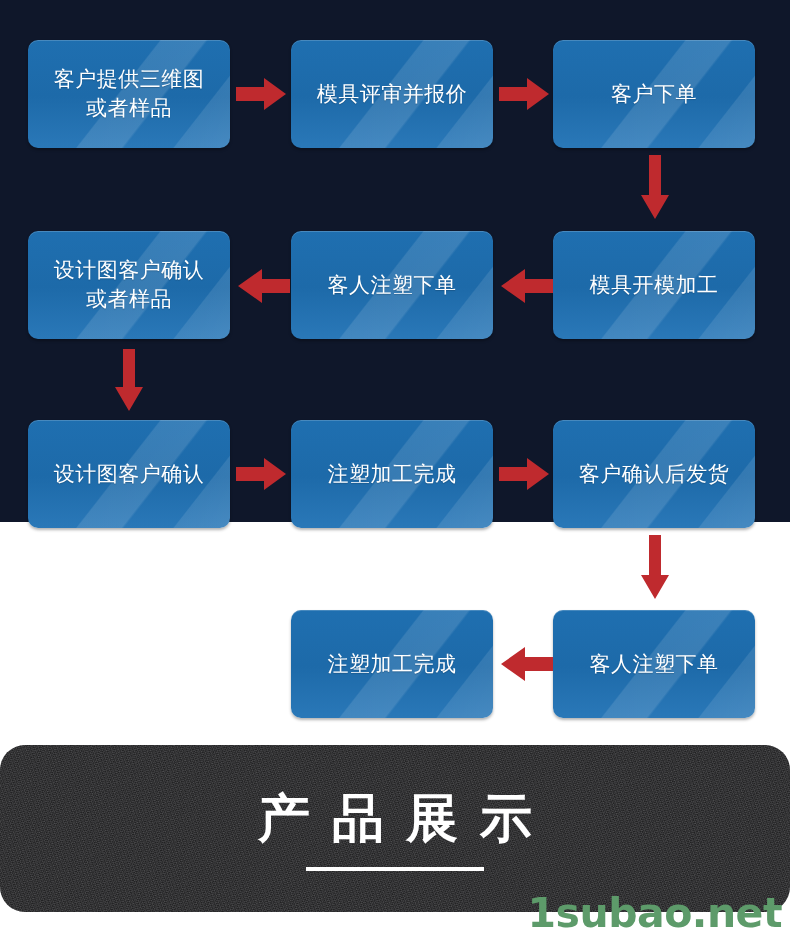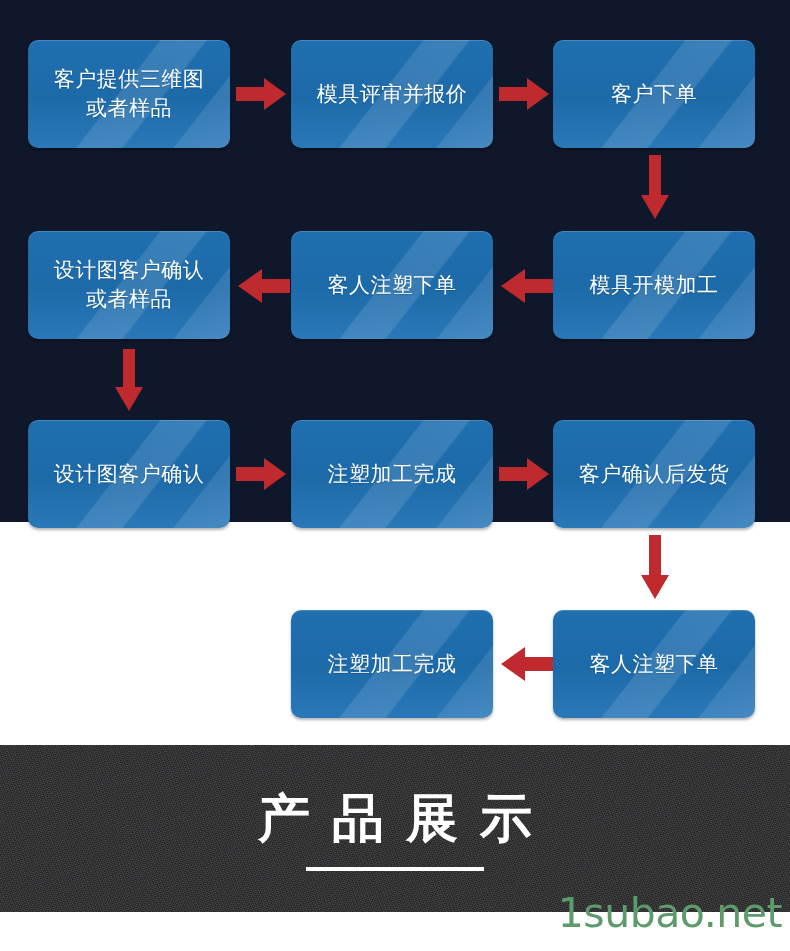--- a/index.html
+++ b/index.html
@@ -81,20 +81,21 @@
 
   
   #banner {
     position: absolute;
     left: 0;
     top: 745px;
     width: 790px;
     height: 167px;
     background-color: #333335;
     overflow: hidden;
+    border-radius: 25px;
   }
   
   #banner::before {
     content: "";
     position: absolute;
     inset: -10px;
     background-image:
       repeating-linear-gradient(19deg, rgba(255,255,255,0.055) 0 1px, rgba(0,0,0,0) 1px 2px),
       repeating-linear-gradient(71deg, rgba(255,255,255,0.045) 0 1px, rgba(0,0,0,0) 1px 3px),
       repeating-linear-gradient(113deg, rgba(0,0,0,0.22) 0 1px, rgba(0,0,0,0) 1px 2px),
@@ -130,21 +131,21 @@
     margin-top: 22px;
   }
 
   
   #watermark {
     position: absolute;
     right: 8px;
     top: 893px;
     color: #5d9b6a;
     font-size: 41px;
-    font-weight: 400;
+    font-weight: 700;
     letter-spacing: -0.5px;
     line-height: 1;
     z-index: 5;
     font-family: "DejaVu Sans", sans-serif;
   }
 </style>
 </head>
 <body>
 
 <div id="flow-canvas">

